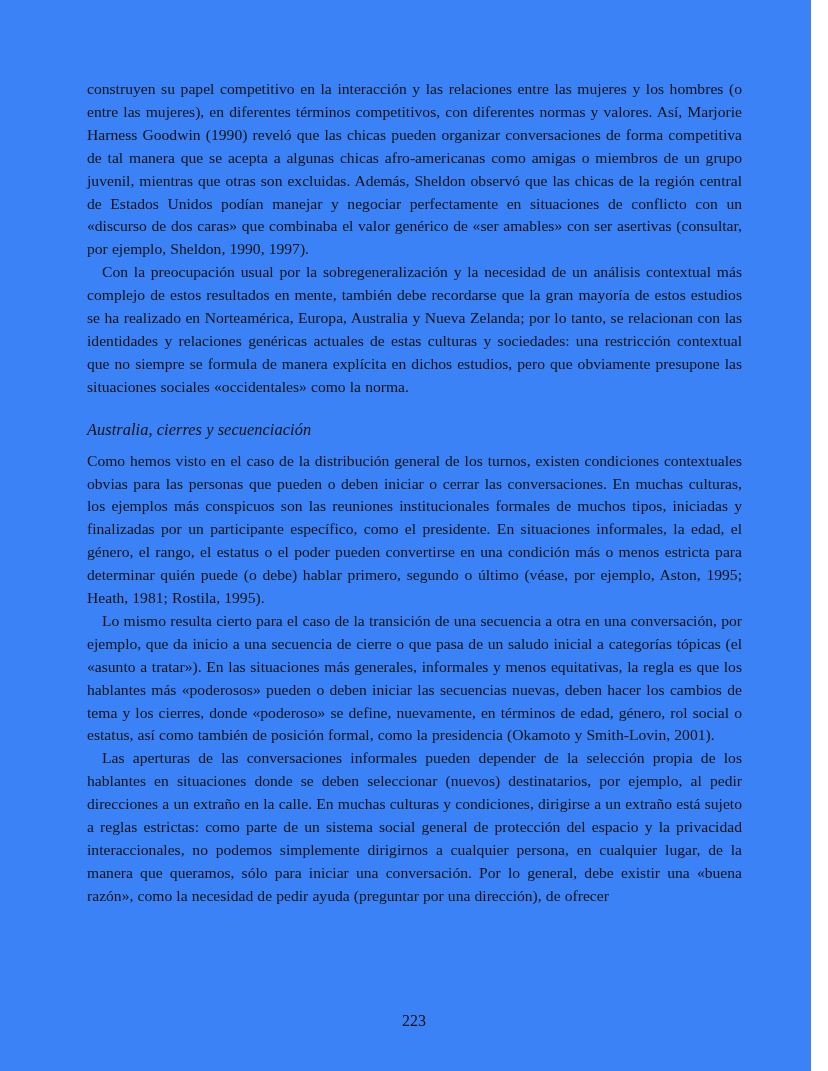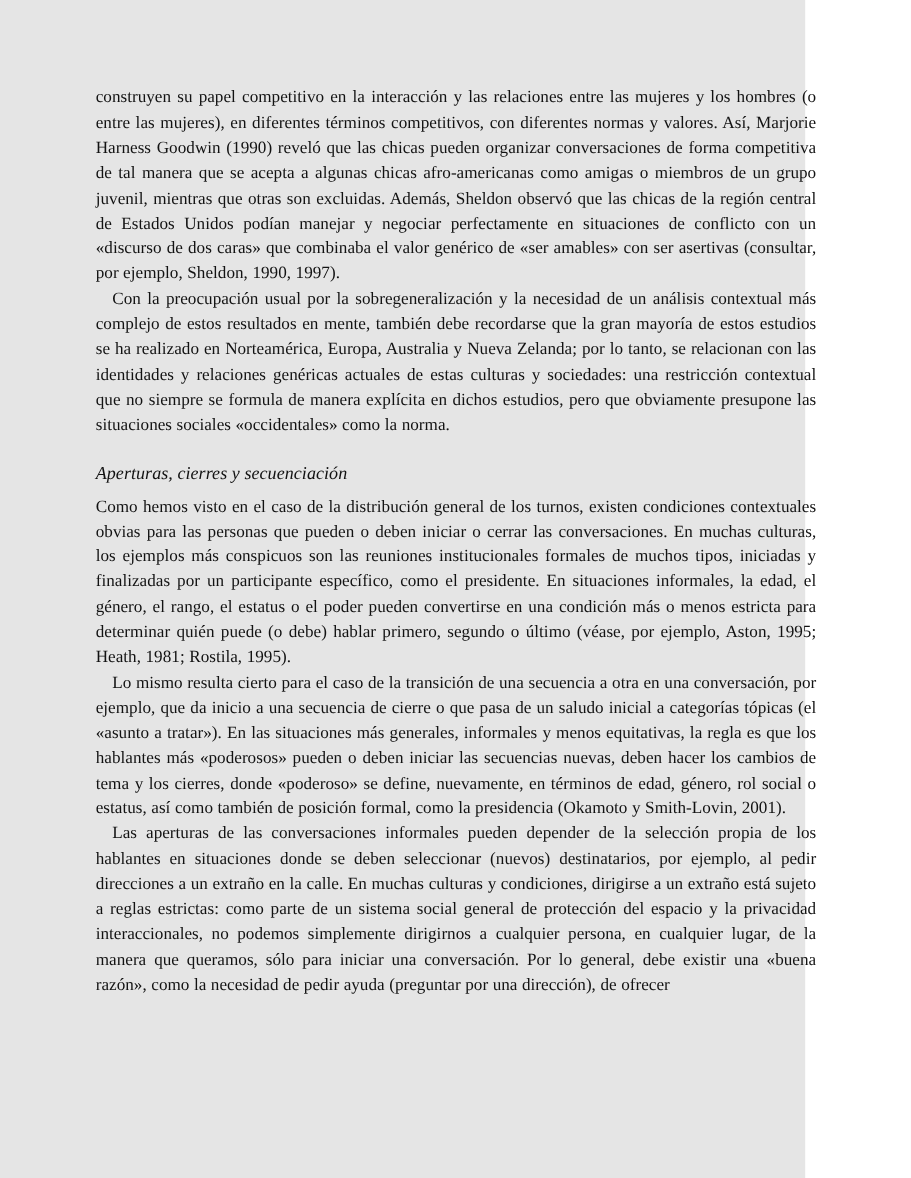--- a/index.html
+++ b/index.html
@@ -11,23 +11,23 @@
     width: 828px;
     height: 1071px;
     position: relative;
     font-family: "Liberation Serif", "DejaVu Serif", serif;
     color: #121212;
     overflow: hidden;
   }
   .page {
     position: absolute;
     left: 0; top: 0;
-    width: 732px;
+    width: 811px;
     height: 1071px;
-    background: #e5e5e5;
+    background: #3b82f6;
   }
   .text-block {
     position: absolute;
     left: 87px;
     top: 78px;
     width: 655px;
   }
   p.body-par {
     margin: 0;
     padding: 0;
@@ -78,26 +78,27 @@
 <div class="page">
 
   <div class="text-block">
 
     <p class="body-par no-indent">construyen su papel competitivo en la interacción y las relaciones entre las mujeres y los hombres (o entre las mujeres), en diferentes términos competitivos, con diferentes normas y valores. Así, Marjorie Harness Goodwin (1990) reveló que las chicas pueden organizar conversaciones de forma competitiva de tal manera que se acepta a algunas chicas afro-americanas como amigas o miembros de un grupo juvenil, mientras que otras son excluidas. Además, Sheldon observó que las chicas de la región central de Estados Unidos podían manejar y negociar perfectamente en situaciones de conflicto con un «discurso de dos caras» que combinaba el valor genérico de «ser amables» con ser asertivas (consultar, por ejemplo, Sheldon, 1990, 1997).</p>
 
     <p class="body-par indent">Con la preocupación usual por la sobregeneralización y la necesidad de un análisis contextual más complejo de estos resultados en mente, también debe recordarse que la gran mayoría de estos estudios se ha realizado en Norteamérica, Europa, Australia y Nueva Zelanda; por lo tanto, se relacionan con las identidades y relaciones genéricas actuales de estas culturas y sociedades: una restricción contextual que no siempre se formula de manera explícita en dichos estudios, pero que obviamente presupone las situaciones sociales «occidentales» como la norma.</p>
 
     <div class="gap-before-heading"></div>
 
-    <h2 class="section-heading">Aperturas, cierres y secuenciación</h2>
+    <h2 class="section-heading">Australia, cierres y secuenciación</h2>
 
     <div class="gap-after-heading"></div>
 
     <p class="body-par no-indent">Como hemos visto en el caso de la distribución general de los turnos, existen condiciones contextuales obvias para las personas que pueden o deben iniciar o cerrar las conversaciones. En muchas culturas, los ejemplos más conspicuos son las reuniones institucionales formales de muchos tipos, iniciadas y finalizadas por un participante específico, como el presidente. En situaciones informales, la edad, el género, el rango, el estatus o el poder pueden convertirse en una condición más o menos estricta para determinar quién puede (o debe) hablar primero, segundo o último (véase, por ejemplo, Aston, 1995; Heath, 1981; Rostila, 1995).</p>
 
     <p class="body-par indent">Lo mismo resulta cierto para el caso de la transición de una secuencia a otra en una conversación, por ejemplo, que da inicio a una secuencia de cierre o que pasa de un saludo inicial a categorías tópicas (el «asunto a tratar»). En las situaciones más generales, informales y menos equitativas, la regla es que los hablantes más «poderosos» pueden o deben iniciar las secuencias nuevas, deben hacer los cambios de tema y los cierres, donde «poderoso» se define, nuevamente, en términos de edad, género, rol social o estatus, así como también de posición formal, como la presidencia (Okamoto y Smith-Lovin, 2001).</p>
 
     <p class="body-par indent">Las aperturas de las conversaciones informales pueden depender de la selección propia de los hablantes en situaciones donde se deben seleccionar (nuevos) destinatarios, por ejemplo, al pedir direcciones a un extraño en la calle. En muchas culturas y condiciones, dirigirse a un extraño está sujeto a reglas estrictas: como parte de un sistema social general de protección del espacio y la privacidad interaccionales, no podemos simplemente dirigirnos a cualquier persona, en cualquier lugar, de la manera que queramos, sólo para iniciar una conversación. Por lo general, debe existir una «buena razón», como la necesidad de pedir ayuda (preguntar por una dirección), de ofrecer</p>
 
   </div>
 
+  <div class="page-number">223</div>
 
 </div>
 
 </body></html>

